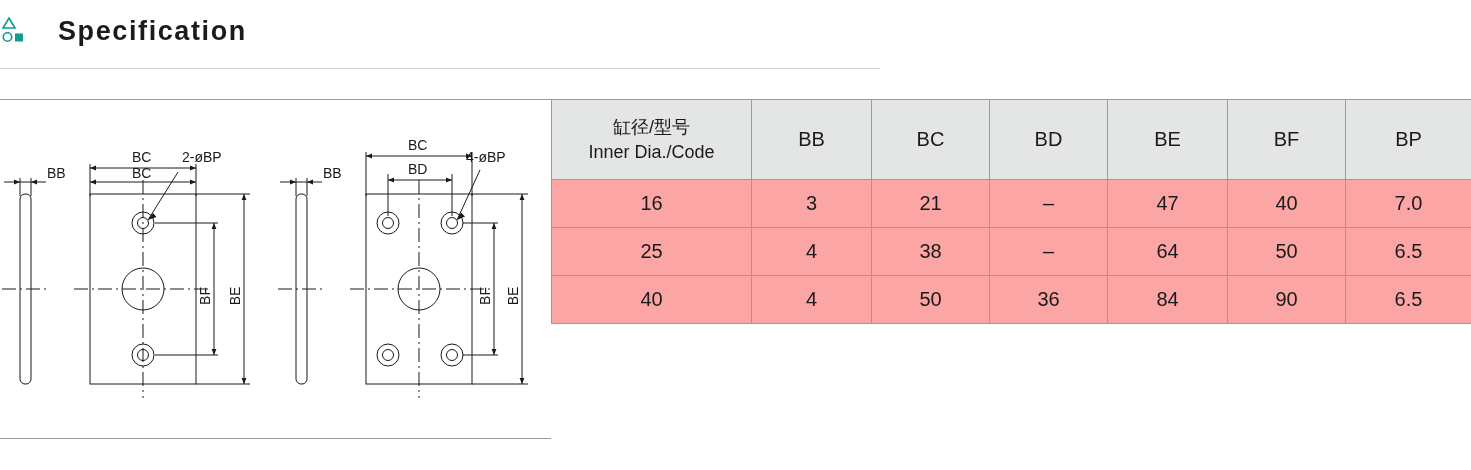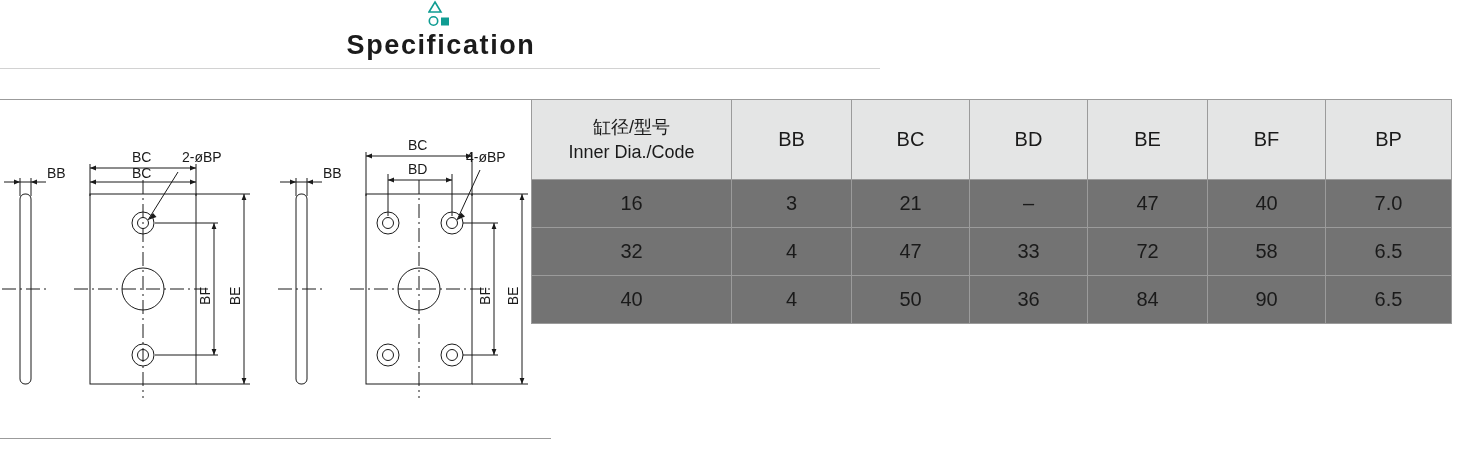--- a/index.html
+++ b/index.html
@@ -19,24 +19,23 @@
   
   #header {
     position: absolute;
     left: 0; top: 0;
     width: 880px;
     height: 70px;
   }
   #header-inner {
     display: flex;
     align-items: center;
-    gap: 0;
+    gap: 30px;
     padding-left: 2px;
     height: 62px;
-    flex-direction: column;
   }
   #logo-mark {
     position: relative;
     width: 26px; height: 30px;
     flex: 0 0 auto;
   }
   #logo-mark svg { display: block; }
   #spec-title {
     font-size: 27px;
     font-weight: bold;
@@ -66,21 +65,21 @@
     width: 551px;
     height: 340px;
     border-top: 1px solid #9b9b9b;
     border-bottom: 1px solid #9b9b9b;
   }
   #drawings svg { display: block; }
 
   
   #spec-table {
     position: absolute;
-    left: 531px; top: 0;
+    left: 551px; top: 0;
     border-collapse: collapse;
     table-layout: fixed;
     width: 920px;
     font-size: 19px;
     color: #1a1a1a;
   }
   #spec-table th, #spec-table td {
     border: 1px solid #9b9b9b;
     text-align: center;
     vertical-align: middle;
@@ -91,21 +90,21 @@
     height: 80px;
     font-weight: normal;
     font-size: 20px;
     line-height: 1.35;
   }
   #spec-table thead th.code-head {
     font-size: 18px;
   }
   #spec-table tbody td {
     height: 48px;
-    background: #737373;
+    background: #fca5a5;
     font-size: 20px;
   }
   .col-code  { width: 200px; }
   .col-bb    { width: 120px; }
   .col-bc    { width: 118px; }
   .col-bd    { width: 118px; }
   .col-be    { width: 120px; }
   .col-bf    { width: 118px; }
   .col-bp    { width: 126px; }
 
@@ -275,26 +274,26 @@
         <tr>
           <td>16</td>
           <td>3</td>
           <td>21</td>
           <td class="dash">–</td>
           <td>47</td>
           <td>40</td>
           <td>7.0</td>
         </tr>
         <tr>
-          <td>32</td>
+          <td>25</td>
           <td>4</td>
-          <td>47</td>
-          <td>33</td>
-          <td>72</td>
-          <td>58</td>
+          <td>38</td>
+          <td class="dash">–</td>
+          <td>64</td>
+          <td>50</td>
           <td>6.5</td>
         </tr>
         <tr>
           <td>40</td>
           <td>4</td>
           <td>50</td>
           <td>36</td>
           <td>84</td>
           <td>90</td>
           <td>6.5</td>

